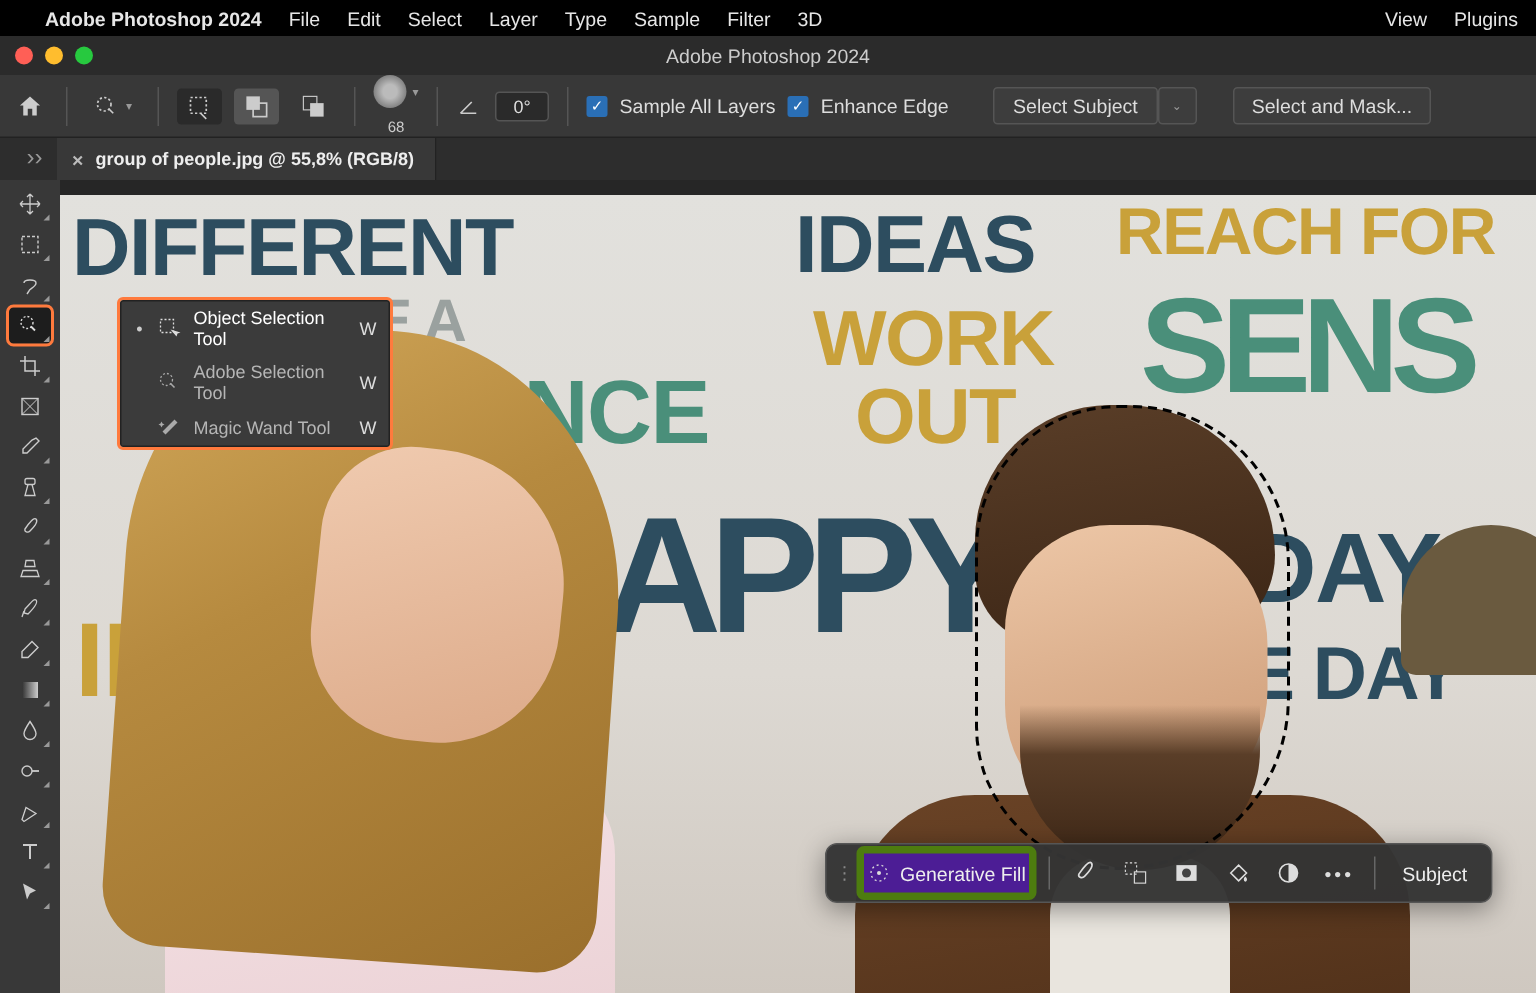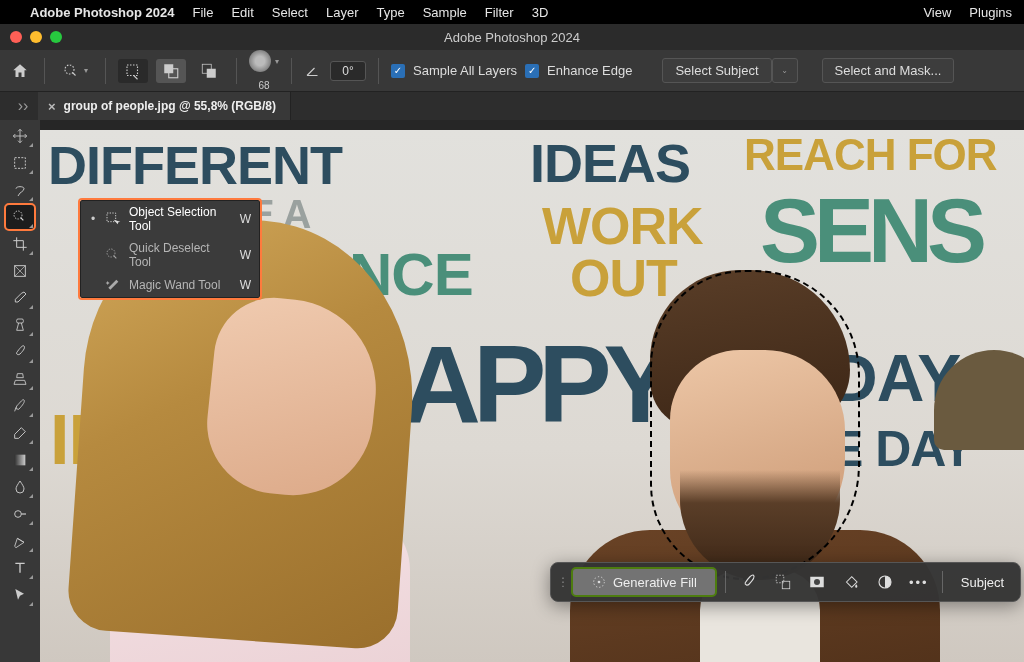--- a/index.html
+++ b/index.html
@@ -78,21 +78,21 @@
     .flyout-row.active { color:#fff; }
     .flyout-row.dim { color:#b5b5b5; }
     .flyout-row .bullet { width:8px; text-align:center; color:#ccc;}
     .flyout-row .label { flex:1; }
     .flyout-row .key { color:#ddd; }
     .flyout svg { flex-shrink:0; }
 
     
     .ctb { position:absolute; left:510px; bottom:60px; height:40px; background: rgba(52,52,52,0.97); border:1px solid #565656; border-radius:8px; display:flex; align-items:center; padding: 0 6px; gap:4px; color:#eee; font-size:13px; box-shadow: 0 4px 18px rgba(0,0,0,0.4);}
     .ctb .grip { width:10px; color:#888; font-size:12px; letter-spacing:-2px;}
-    .ctb .gfbtn { display:flex; align-items:center; gap:6px; background:#737373; border:2px solid #4d7c0f; border-radius:5px; padding:5px 18px;}
+    .ctb .gfbtn { display:flex; align-items:center; gap:6px; background:#4c1d95; border:5px solid #4d7c0f; border-radius:5px; padding:5px 2px;}
     .ctb .ibtn { width:30px; height:28px; display:flex; align-items:center;justify-content:center; color:#ddd; border-radius:4px;}
     .ctb .vsep { width:1px; height:22px; background:#666; margin:0 4px;}
     .ctb .deselect { padding:5px 10px; }
 
     svg { display:block; }
   </style>
 </head>
 <body>
 
 <div class="menubar">
@@ -355,21 +355,21 @@
           </svg>
         <span class="label">Object Selection Tool</span>
         <span class="key">W</span>
       </div>
       <div class="flyout-row dim">
         <span class="bullet"></span>
         <svg width="16" height="16" viewBox="0 0 24 24">
             <circle cx="9" cy="9" r="6" fill="none" stroke="#aaa" stroke-width="1.3" stroke-dasharray="2 2"></circle>
             <path d="M13 13l4 4" stroke="#aaa" stroke-width="1.6"></path>
           </svg>
-        <span class="label">Quick Deselect Tool</span>
+        <span class="label">Adobe Selection Tool</span>
         <span class="key">W</span>
       </div>
       <div class="flyout-row dim">
         <span class="bullet"></span>
         <svg width="16" height="16" viewBox="0 0 24 24">
             <path d="M17 4l3 3L8 19l-3-3zM4 6l1 2 2 1-2 1-1 2-1-2-2-1 2-1z" fill="#aaa"></path>
           </svg>
         <span class="label">Magic Wand Tool</span>
         <span class="key">W</span>
       </div>

